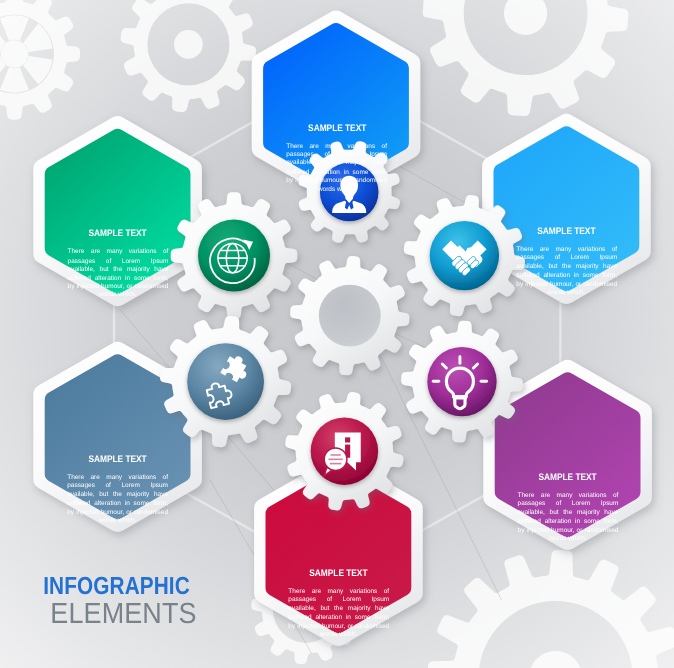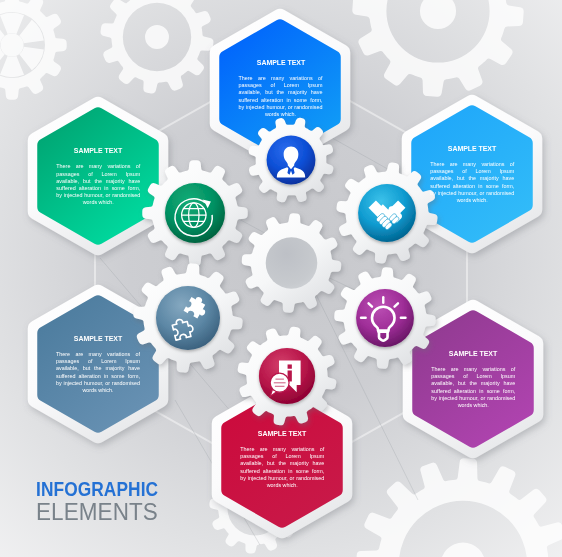--- a/index.html
+++ b/index.html
@@ -1,29 +1,29 @@
 <!DOCTYPE html>
 <html><head>
 <meta charset="utf-8">
 <title>Infographic Elements</title>
 <style>
   html,body{margin:0;padding:0;background:#fff;}
   body{width:562px;height:557px;overflow:hidden;
        font-family:"Liberation Sans",sans-serif;-webkit-font-smoothing:antialiased;}
   #stage{position:relative;width:562px;height:557px;overflow:hidden;}
   #art{position:absolute;left:0;top:0;width:562px;height:557px;}
-  .ptext{position:absolute;width:84px;text-align:center;color:#fff;}
+  .ptext{position:absolute;width:84px;text-align:center;color:#fff;margin-top:44px;}
   .phead{font-size:7.9px;font-weight:bold;letter-spacing:-0.05px;
          line-height:8.2px;margin-bottom:8.3px;
          transform:scaleX(0.886);}
   .pbody{font-size:5.4px;line-height:7.2px;}
   .pbody .ln{display:block;white-space:nowrap;text-align:justify;
              text-align-last:justify;width:100%;}
   .pbody .ln:last-child{text-align:center;text-align-last:center;}
-  #title{position:absolute;left:36px;top:477px;}
+  #title{position:absolute;left:36px;top:477px;text-align:center;}
   #title .l1{font-size:20.5px;font-weight:bold;letter-spacing:0.1px;line-height:23px;
              transform:scaleX(0.845);transform-origin:left top;}
   #title .l2{font-size:24.3px;font-weight:normal;letter-spacing:0.1px;line-height:23px;
              transform:scaleX(0.925);transform-origin:left top;}
 </style>
 </head>
 <body>
 
 <div id="stage">
   <svg id="art" viewBox="0 0 562 557" xmlns="http://www.w3.org/2000/svg">

